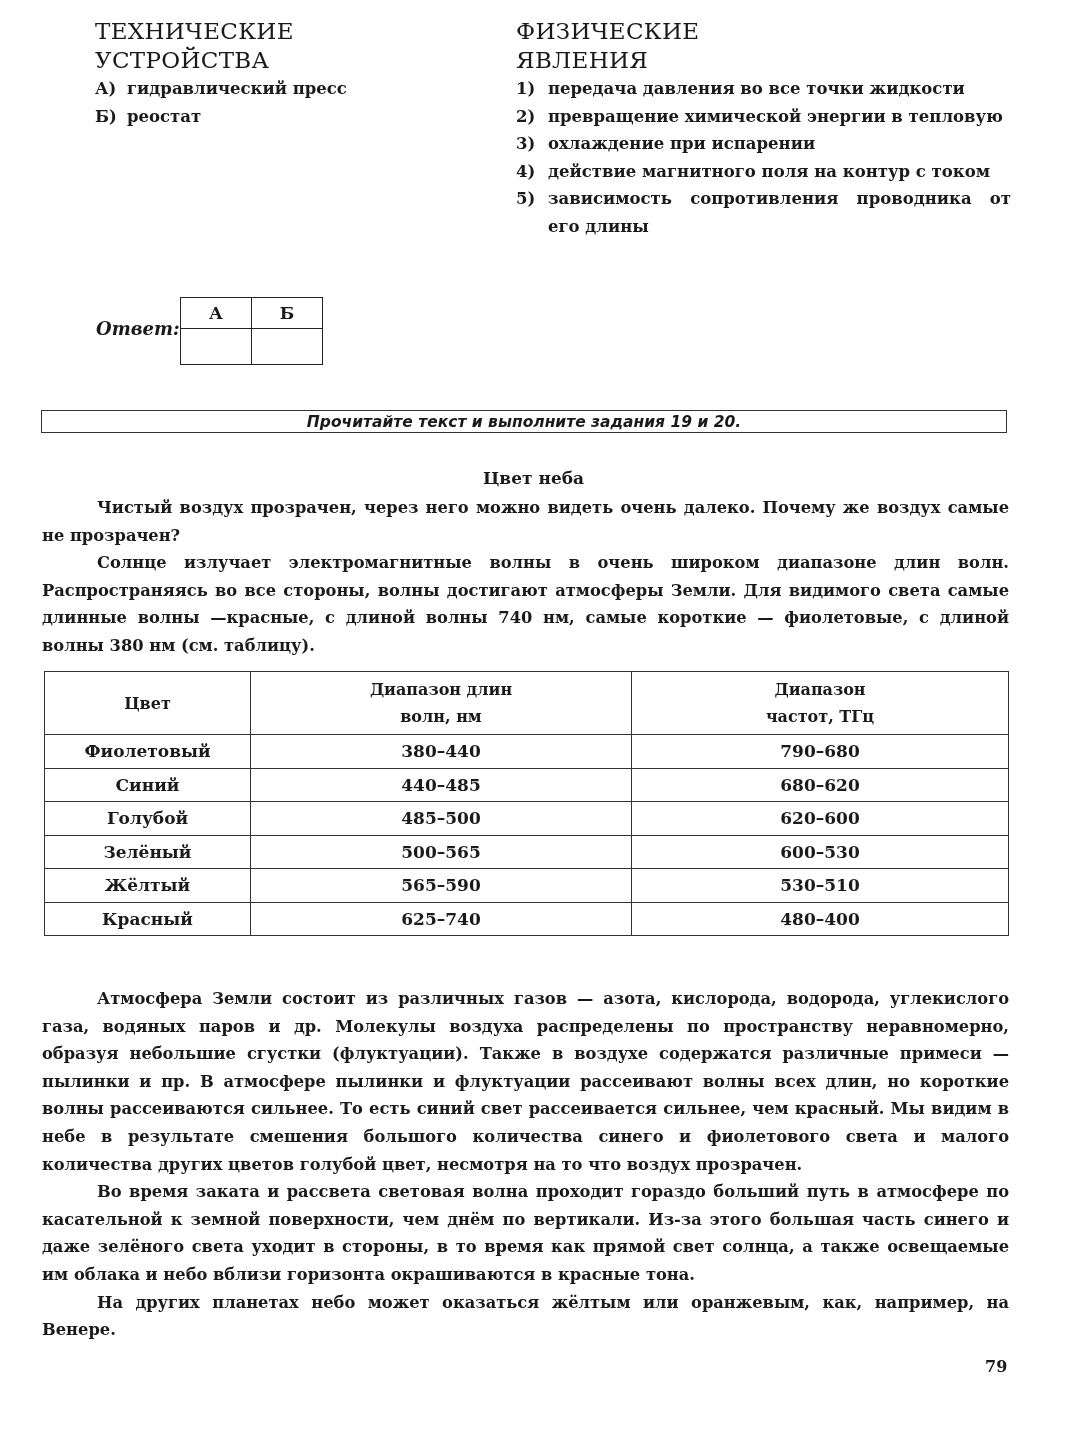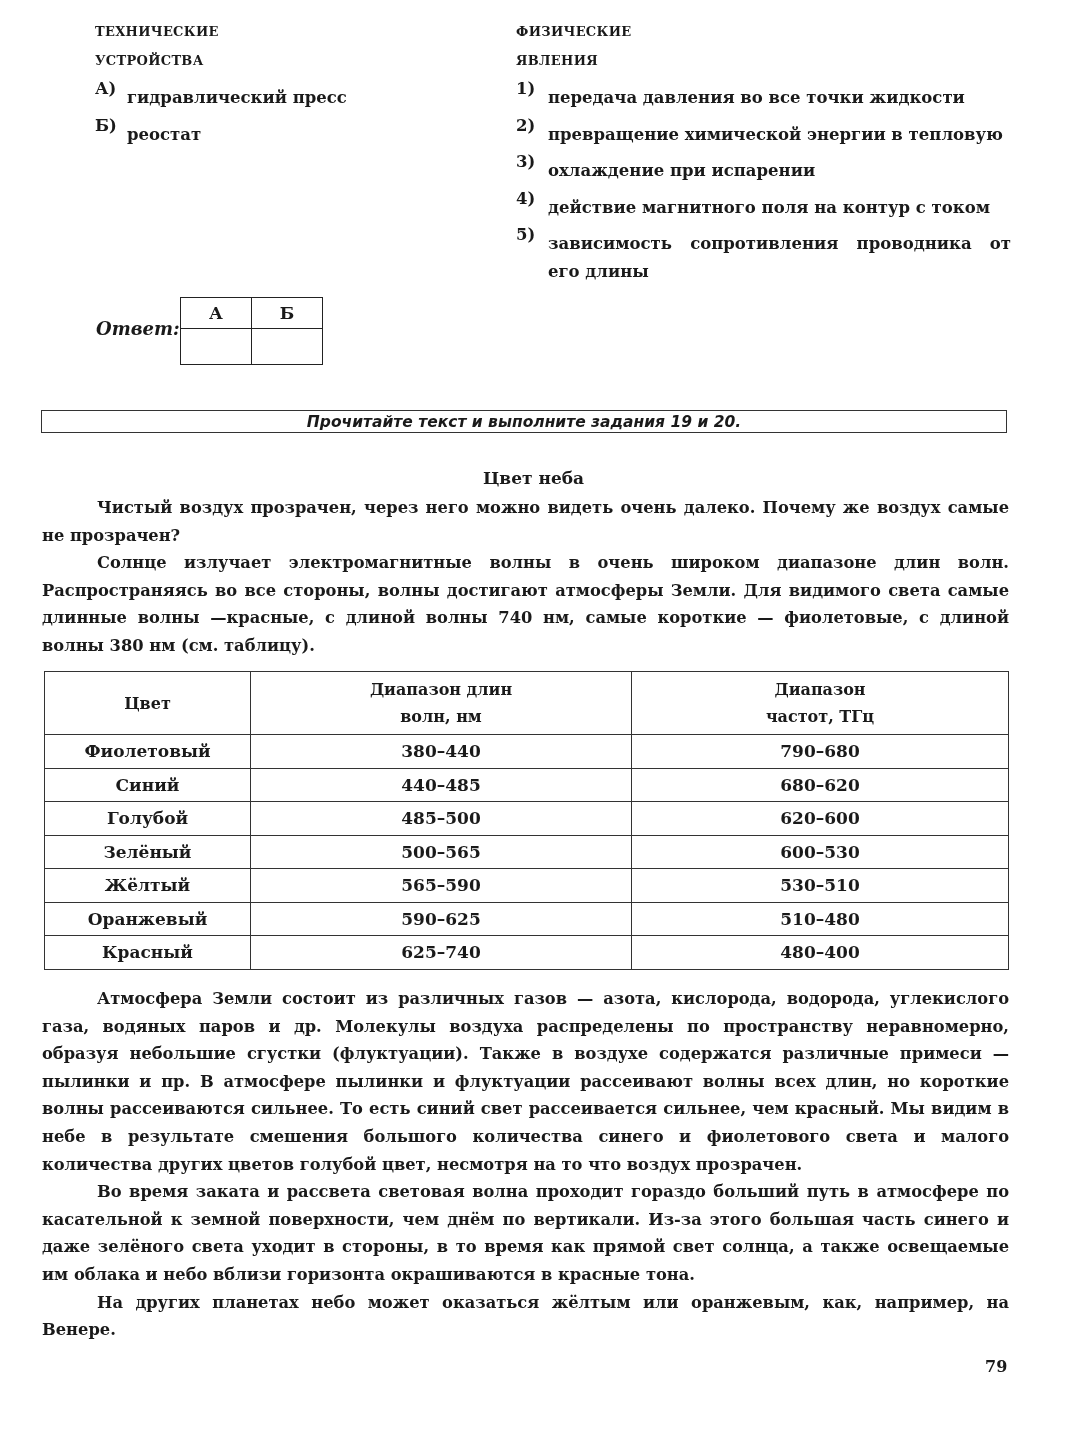--- a/index.html
+++ b/index.html
@@ -2,27 +2,27 @@
 <html><head>
 <meta charset="utf-8">
 <style>
   html, body { margin: 0; padding: 0; background: #ffffff; }
   body {
     width: 1067px; height: 1454px; position: relative; overflow: hidden;
     font-family: "DejaVu Serif", "Liberation Serif", serif;
     color: #1a1a1a;
   }
   .abs { position: absolute; }
-  .heading { font-size: 13px; font-weight: bold; letter-spacing: 0.3px; line-height: 29px; }
+  .heading { font-size: 23px; font-weight: normal; letter-spacing: 0.3px; line-height: 29px; }
   .item { font-size: 16.5px; font-weight: bold; line-height: 27.5px; }
   .left-col { left: 95px; top: 17px; width: 380px; }
   .right-col { left: 516px; top: 17px; width: 495px; }
   .opt { display: flex; }
   .opt .num { width: 32px; flex: none; }
-  .opt .txt { flex: 1; text-align: justify; margin-top: 9px; }
+  .opt .txt { flex: 1; text-align: justify; }
 
   .answer-label { left: 96px; top: 318px; font-style: italic; font-weight: bold; font-size: 18px; }
   table.answer { position: absolute; left: 180px; top: 297px; border-collapse: collapse; }
   table.answer td { border: 1.5px solid #222; width: 68px; text-align: center; font-size: 17px; font-weight: bold; }
   table.answer tr.h td { height: 28px; }
   table.answer tr.b td { height: 33px; }
 
   .instr-box {
     left: 41px; top: 410px; width: 966px; height: 23px;
     border: 1.5px solid #333; box-sizing: border-box;
@@ -145,25 +145,20 @@
       <td>Зелёный</td>
       <td>500–565</td>
       <td>600–530</td>
     </tr>
     <tr>
       <td>Жёлтый</td>
       <td>565–590</td>
       <td>530–510</td>
     </tr>
     <tr>
-      <td>Оранжевый</td>
-      <td>590–625</td>
-      <td>510–480</td>
-    </tr>
-    <tr>
       <td>Красный</td>
       <td>625–740</td>
       <td>480–400</td>
     </tr>
   </tbody>
 </table>
 
 <div class="abs para" style="top:985px;">
   <p>Атмосфера Земли состоит из различных газов — азота, кислорода, водорода, углекислого газа, водяных паров и др. Молекулы воздуха распределены по пространству неравномерно, образуя небольшие сгустки (флуктуации). Также в воздухе содержатся различные примеси — пылинки и пр. В атмосфере пылинки и флуктуации рассеивают волны всех длин, но короткие волны рассеиваются сильнее. То есть синий свет рассеивается сильнее, чем красный. Мы видим в небе в результате смешения большого количества синего и фиолетового света и малого количества других цветов голубой цвет, несмотря на то что воздух прозрачен.</p>
   <p>Во время заката и рассвета световая волна проходит гораздо больший путь в атмосфере по касательной к земной поверхности, чем днём по вертикали. Из-за этого большая часть синего и даже зелёного света уходит в стороны, в то время как прямой свет солнца, а также освещаемые им облака и небо вблизи горизонта окрашиваются в красные тона.</p>

